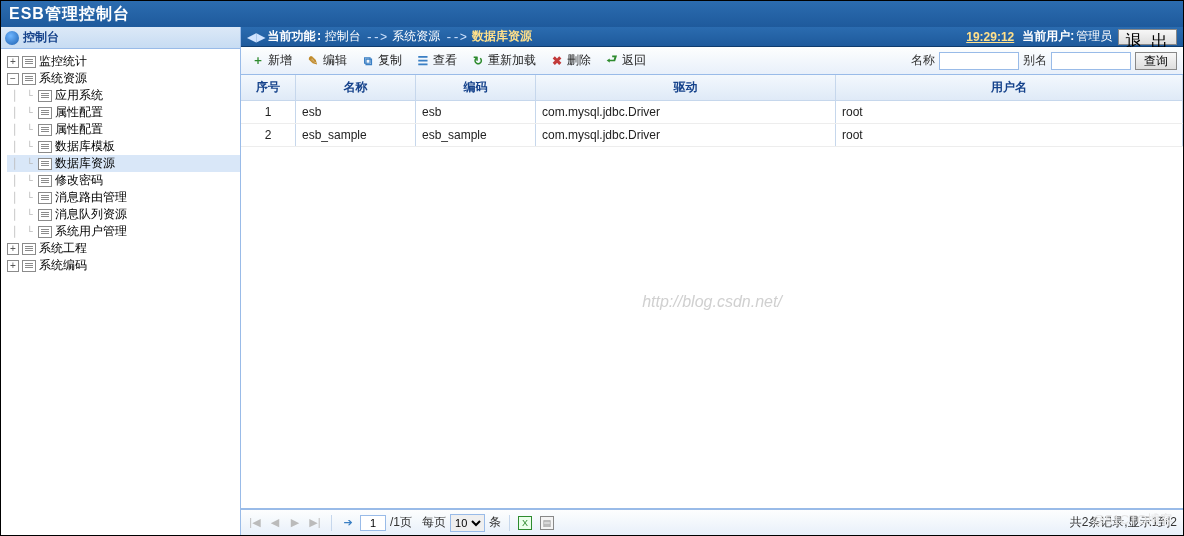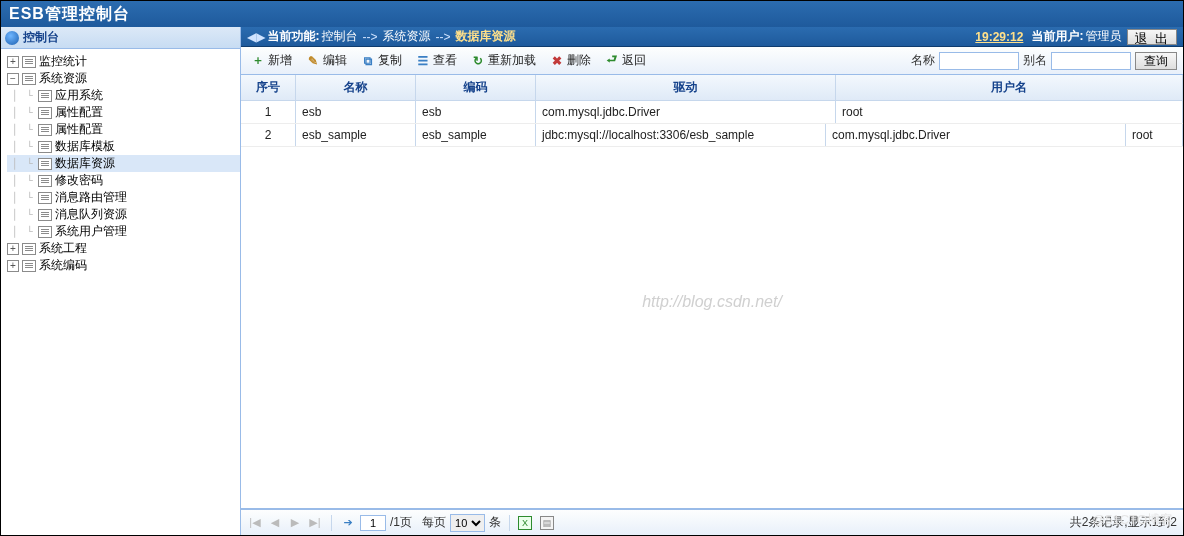--- a/index.html
+++ b/index.html
@@ -19,26 +19,26 @@
 .elbow { width: 15px; height: 17px; display: inline-flex; align-items: center; justify-content: center; color: #999; font-size: 10px; font-family: monospace; }
 .elbow.vert { color: #bbb; }
 .toggle { width: 12px; height: 12px; border: 1px solid #8b8b8b; background: #fff; font-size: 10px; line-height: 10px; text-align: center; color: #555; margin-right: 2px; cursor: pointer; }
 .node-icon { width: 14px; height: 12px; margin: 0 3px 0 1px; border: 1px solid #8b8b8b; background: #fff; position: relative; }
 .node-icon.page::before { content:""; position:absolute; left:2px; top:2px; right:2px; height:1px; background:#8b8b8b; box-shadow: 0 2px #8b8b8b, 0 4px #8b8b8b; }
 .node-label { color: #000; }
 
 .content { flex: 1; display: flex; flex-direction: column; min-width: 0; }
 
 .context-bar { background: linear-gradient(#2b6cb0,#1e5a9c); color: #fff; height: 20px; display: flex; align-items: center; padding: 0 6px; font-size: 12px; border-bottom: 1px solid #0f3c6e; }
-.context-bar .crumb { display: flex; align-items: center; gap: 2px; }
+.context-bar .crumb { display: flex; align-items: flex-end; gap: 2px; font-family: Liberation Mono, monospace; }
 .context-bar .sep { margin: 0 3px; color: #cfe3ff; }
 .context-bar .active-crumb { color: #ffe08a; font-weight: bold; }
 .context-bar .spacer { flex:1; }
 .context-bar .time { color: #ffe08a; font-weight: bold; margin-right: 8px; text-decoration: underline; }
-.context-bar .logout-btn { background: linear-gradient(#f7f7f7,#dedede); color:#000; border:1px solid #888; padding: 0 6px; height: 16px; font-size: 13px; cursor: pointer; letter-spacing: 2px; }
+.context-bar .logout-btn { background: linear-gradient(#f7f7f7,#dedede); color:#000; border:1px solid #888; padding: 0 6px; height: 16px; font-size: 17px; cursor: pointer; letter-spacing: 2px; }
 
 .toolbar { background: linear-gradient(#fdfefe,#e8f0fa); height: 28px; border-bottom: 1px solid #99bbe8; display: flex; align-items: center; padding: 0 6px; gap: 6px; }
 .tb-btn { display: inline-flex; align-items: center; gap: 3px; padding: 2px 4px; cursor: pointer; color: #222; }
 .tb-icon { width: 14px; height: 14px; display: inline-flex; align-items: center; justify-content: center; font-size: 12px; font-weight: bold; }
 .i-add { color: #2e8b2e; }
 .i-edit { color: #c08a2a; }
 .i-copy { color: #3a7fc4; }
 .i-view { color: #3a7fc4; }
 .i-refresh { color: #2e8b2e; }
 .i-delete { color: #c23a3a; }
@@ -236,21 +236,20 @@
               <div class="gc col-seq">1</div>
               <div class="gc col-name">esb</div>
               <div class="gc col-code">esb</div>
               <div class="gc col-driver">com.mysql.jdbc.Driver</div>
               <div class="gc col-user">root</div>
             </div>
             <div class="grid-row">
               <div class="gc col-seq">2</div>
               <div class="gc col-name">esb_sample</div>
               <div class="gc col-code">esb_sample</div>
-              <div class="gc col-url">jdbc:mysql://localhost:3306/esb_sample</div>
               <div class="gc col-driver">com.mysql.jdbc.Driver</div>
               <div class="gc col-user">root</div>
             </div>
             <div class="watermark">http://blog.csdn.net/</div>
         </div>
       </div>
 
       <div class="pager">
         <span class="nav-btn disabled">|◀</span>
         <span class="nav-btn disabled">◀</span>

